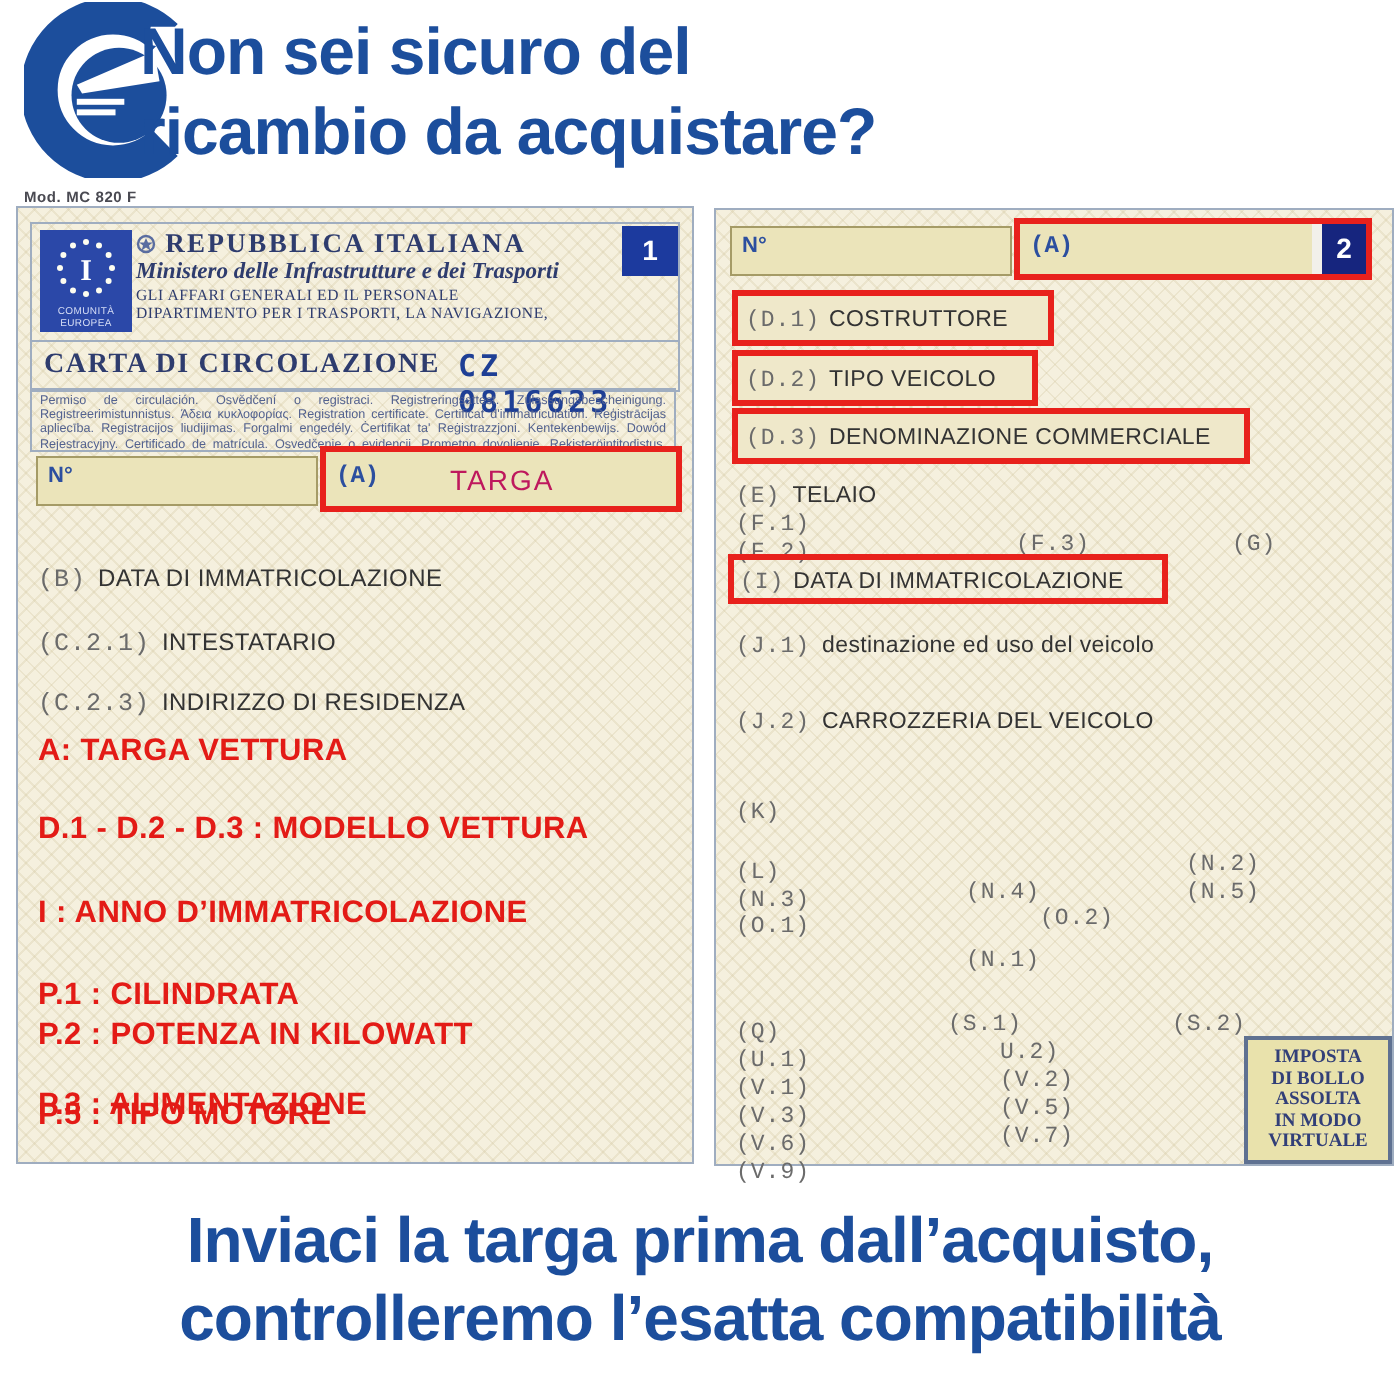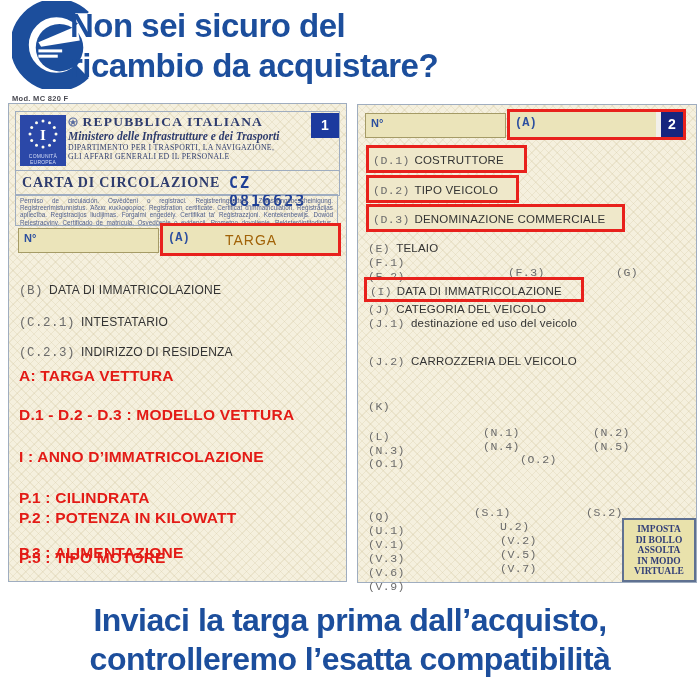--- a/index.html
+++ b/index.html
@@ -48,21 +48,21 @@
   
   .ybox{background:#ebe4ba;border:1px solid #a59b66;}
   .nol{position:absolute;left:5px;top:3px;font-size:11px;font-weight:bold;color:#2c4f9f;}
   .lno{left:9px;top:124px;width:139px;height:23px;}
 
   
   .redbox{border:3px solid #e8211c;}
   .targa{left:151px;top:119px;width:175px;height:27px;background:#ebe4ba;}
   .acode{position:absolute;left:5px;top:5px;font-family:"Liberation Mono",monospace;
          font-weight:bold;font-size:12px;color:#2c4f9f;}
-  .targalbl{position:absolute;left:62px;top:6px;font-size:14px;color:#a16207;letter-spacing:1px;}
+  .targalbl{position:absolute;left:62px;top:6px;font-size:14px;color:#be185d;letter-spacing:1px;}
 
   
   .code{font-family:"Liberation Mono",monospace;font-size:11.5px;color:#6b6b6b;letter-spacing:.5px;}
   .lbl{font-size:11.5px;color:#333;letter-spacing:.2px;}
   .frow{position:absolute;white-space:nowrap;}
   .frow .lbl{margin-left:6px;}
   .left .code{font-size:12.5px;}
   .left .lbl{font-size:12px;}
 
   
@@ -132,22 +132,22 @@
     </div>
     <div class="abs hdrtxt">
       <div class="rep">
         <svg width="10" height="10" viewBox="0 0 10 10" style="vertical-align:-1px;">
           <circle cx="5" cy="5" r="4" fill="none" stroke="#5a6da0" stroke-width="1.2"></circle>
           <polygon points="5,2 6,4.3 8.4,4.3 6.5,5.8 7.2,8.2 5,6.8 2.8,8.2 3.5,5.8 1.6,4.3 4,4.3" fill="#5a6da0"></polygon>
         </svg>
         <span>REPUBBLICA ITALIANA</span>
       </div>
       <div class="min">Ministero delle Infrastrutture e dei Trasporti</div>
+      <div class="dep">GLI AFFARI GENERALI ED IL PERSONALE</div>
       <div class="dep">DIPARTIMENTO PER I TRASPORTI, LA NAVIGAZIONE,</div>
-      <div class="dep">GLI AFFARI GENERALI ED IL PERSONALE</div>
     </div>
   </div>
 
   <div class="abs badge b1">1</div>
 
   <div class="abs cartarow">
     <span class="carta">CARTA DI CIRCOLAZIONE</span>
     <span class="serial">CZ 0816623</span>
   </div>
 
@@ -211,36 +211,33 @@
   <div class="frow" style="left:10px;top:161px;width:320px;">
     <span class="code">(F.2)</span>
     <span class="code abs" style="left:140px;">(F.3)</span>
     <span class="code abs" style="left:248px;">(G)</span>
   </div>
 
   <div class="abs redbox ibox">
     <span class="code">(I)</span> <span class="lbl">DATA DI IMMATRICOLAZIONE</span>
   </div>
 
-  <div class="frow" style="left:10px;top:194px;">
-    <span class="code">(J)</span><span class="lbl">CATEGORIA DEL VEICOLO</span>
-  </div>
   <div class="frow" style="left:10px;top:208px;">
     <span class="code">(J.1)</span><span class="lbl">destinazione ed uso del veicolo</span>
   </div>
   <div class="frow" style="left:10px;top:246px;">
     <span class="code">(J.2)</span><span class="lbl">CARROZZERIA DEL VEICOLO</span>
   </div>
   <div class="frow" style="left:10px;top:291px;">
     <span class="code">(K)</span>
   </div>
 
   <div class="frow" style="left:10px;top:321px;width:320px;">
     <span class="code">(L)</span>
-    <span class="code abs" style="left:115px;">(N.1)</span>
+    <span class="code abs" style="left:115px;margin-top:48px;">(N.1)</span>
     <span class="code abs" style="left:225px;">(N.2)</span>
   </div>
   <div class="frow" style="left:10px;top:335px;width:320px;">
     <span class="code">(N.3)</span>
     <span class="code abs" style="left:115px;">(N.4)</span>
     <span class="code abs" style="left:225px;">(N.5)</span>
   </div>
   <div class="frow" style="left:10px;top:348px;width:320px;">
     <span class="code">(O.1)</span>
     <span class="code abs" style="left:152px;">(O.2)</span>

